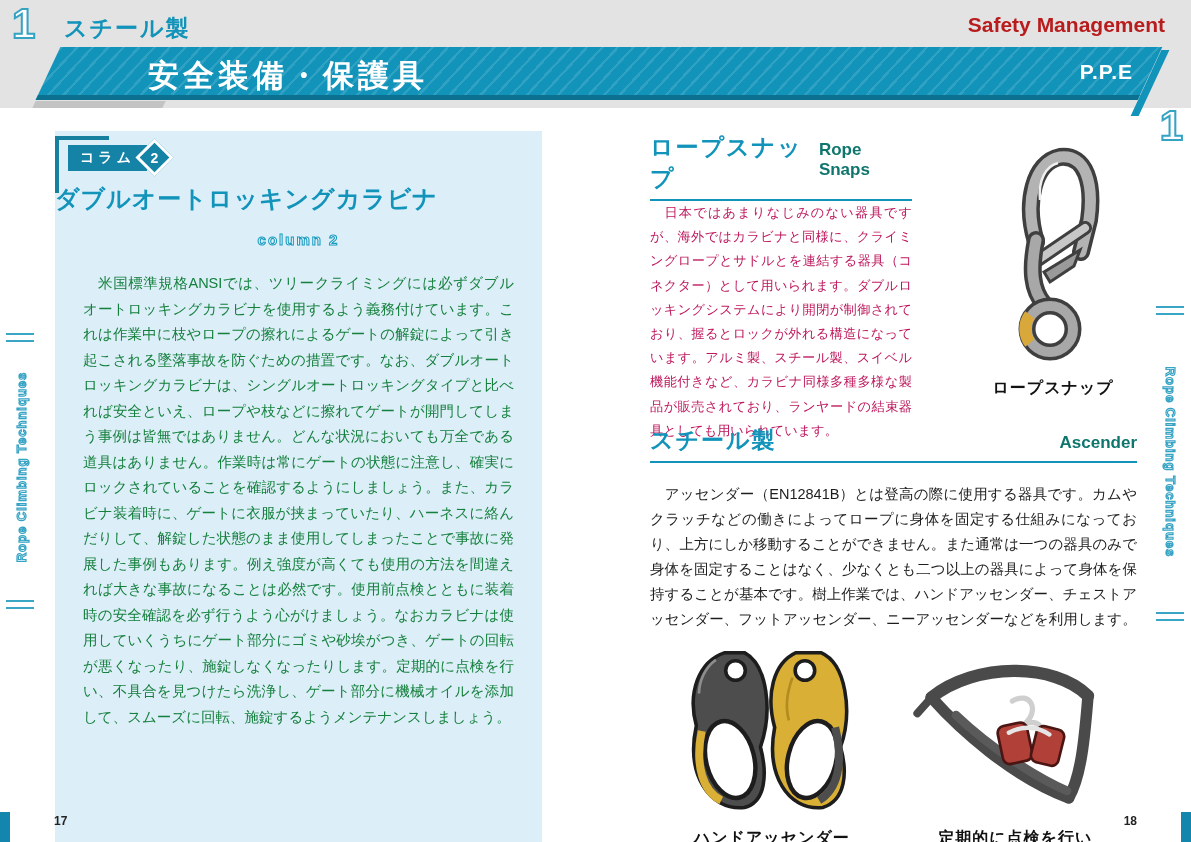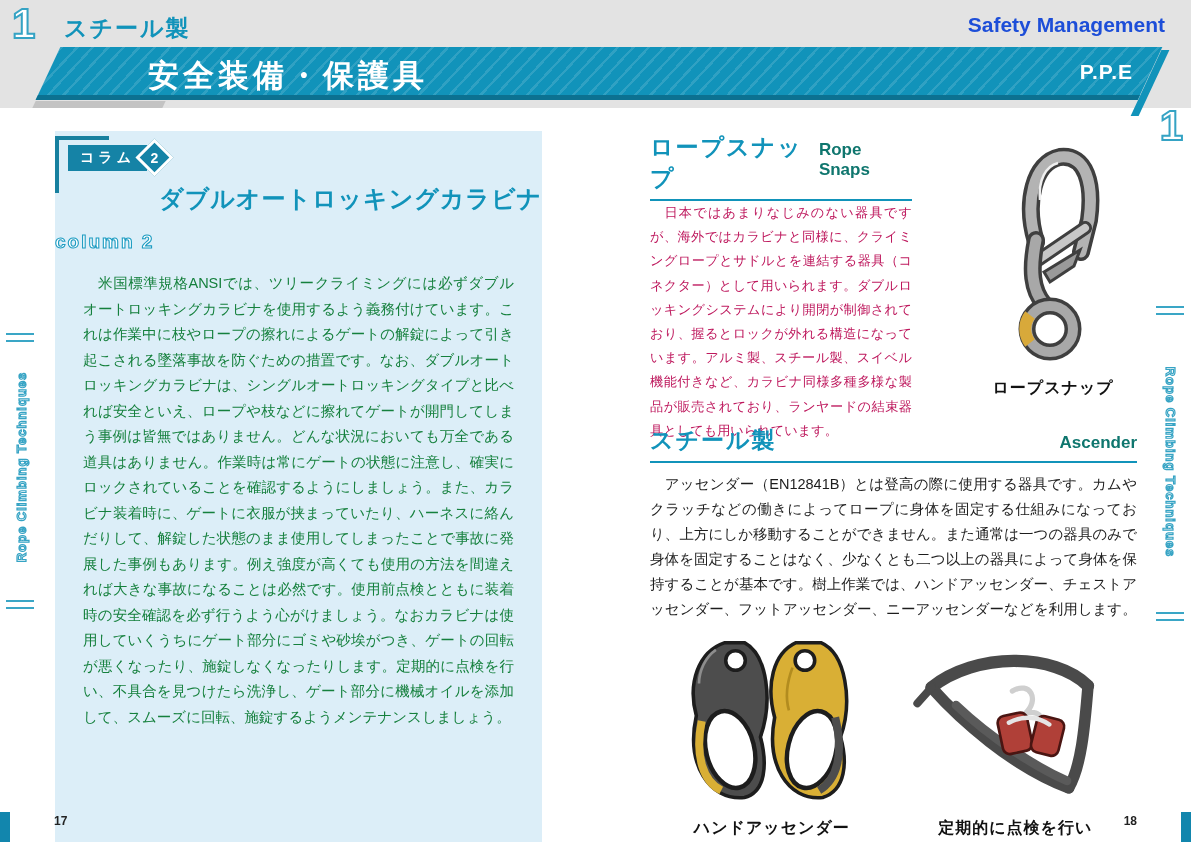--- a/index.html
+++ b/index.html
@@ -12,58 +12,58 @@
   .gray-band { left:0; top:0; width:1191px; height:108px; background:#e3e3e3; }
   .banner-shape { left:48px; top:47px; width:1102px; height:53px; background:#1193ba;
     background-image:repeating-linear-gradient(115deg, rgba(255,255,255,0.13) 0 3px, transparent 3px 14px);
     transform:skewX(-25deg); border-bottom:5px solid #0c7191; }
   .banner-echo { left:1146px; top:50px; width:8px; height:66px; background:#1193ba; transform:skewX(-25deg); }
   .banner-gray-shadow { left:34px; top:101px; width:130px; height:7px; background:#c3c3c3; transform:skewX(-25deg); }
   .num-outline { color:#ffffff; -webkit-text-stroke:2px #35a3c4; font-weight:bold; }
   .num1-left { left:12px; top:0px; font-size:42px; }
   .num1-right { right:8px; top:102px; font-size:42px; }
   .chapter-jp { left:64px; top:13px; font-size:23px; font-weight:bold; color:#1193ba; letter-spacing:2px; }
-  .safety-en { right:26px; top:13px; font-size:21px; font-weight:bold; color:#1d4ed8; }
+  .safety-en { right:26px; top:13px; font-size:21px; font-weight:bold; color:#b91c1c; }
   .banner-title { left:148px; top:55px; font-size:31px; font-weight:bold; color:#ffffff; letter-spacing:4px; }
   .banner-ppe { right:58px; top:60px; font-size:21px; font-weight:bold; color:#ffffff; letter-spacing:1px; }
 
   
   .dbl-line { width:28px; height:9px; border-top:2px solid #3aa6c6; border-bottom:2px solid #3aa6c6; }
   .side-text { white-space:nowrap; font-size:13px; font-weight:bold; letter-spacing:1px;
     color:#ffffff; -webkit-text-stroke:1.2px #35a3c4; }
   .side-left-text  { left:21px;  top:467px; transform:translate(-50%,-50%) rotate(-90deg); }
   .side-right-text { left:1170px; top:462px; transform:translate(-50%,-50%) rotate(90deg); }
 
   
   .column-box { left:55px; top:131px; width:487px; height:812px; background:#dceef8; }
   .bracket-tl { left:0; top:5px; width:54px; height:57px; border-left:4px solid #17809f; border-top:4px solid #17809f; }
   .bracket-br { right:4px; bottom:0; width:54px; height:57px; border-right:4px solid #17809f; border-bottom:4px solid #17809f; }
   .badge { left:13px; top:13px; display:flex; align-items:center; }
   .badge-rect { background:#1583a6; color:#fff; font-weight:bold; font-size:14px; letter-spacing:4px; padding:4px 12px 4px 12px; }
   .badge-diamond { width:27px; height:27px; background:#1583a6; border:3px solid #ffffff; transform:rotate(45deg);
     margin-left:-6px; display:flex; align-items:center; justify-content:center; }
   .badge-diamond span { transform:rotate(-45deg); color:#fff; font-weight:bold; font-size:14px; }
-  .col-title { left:0; top:52px; width:100%; text-align:right; font-size:24px; font-weight:bold; color:#1193ba; letter-spacing:1px; }
-  .col-sub { left:0; top:100px; width:100%; font-size:19px; font-weight:bold;
+  .col-title { left:0; top:52px; width:100%; text-align:left; font-size:24px; font-weight:bold; color:#1193ba; letter-spacing:1px; }
+  .col-sub { left:0; top:100px; width:100%; text-align:center; font-size:15px; font-weight:bold;
     color:#ffffff; -webkit-text-stroke:1.1px #1d9cc2; letter-spacing:2px; }
   .col-body { left:28px; top:140px; width:431px; font-size:14.5px; line-height:25.5px; color:#15803d;
     text-align:justify; }
 
   
   .right-page { left:650px; top:132px; width:487px; }
   .sec-head { display:flex; align-items:baseline; justify-content:space-between;
     border-bottom:2px solid #1193ba; padding-bottom:5px; }
   .sec-head-jp { font-size:23px; font-weight:bold; color:#1193ba; letter-spacing:2px; }
   .sec-head-en { font-size:17px; font-weight:bold; color:#0f766e; }
   .snap-col { width:262px; }
   .snap-body { font-size:13.2px; line-height:24.2px; color:#be185d; text-align:justify; }
   .snap-fig { position:absolute; left:318px; top:8px; width:170px; text-align:center; }
   .fig-caption { font-size:16px; font-weight:bold; color:#111; margin-top:4px; letter-spacing:1px; }
   .asc-section { position:absolute; left:0; top:293px; width:487px; }
-  .asc-body { margin-top:9px; font-size:14.5px; line-height:25px; color:#1d1d1d; text-align:justify; }
+  .asc-body { margin-top:19px; font-size:14.5px; line-height:25px; color:#1d1d1d; text-align:justify; }
   .asc-figs { display:flex; margin-top:10px; }
   .asc-fig { width:50%; text-align:center; }
 
   
   .tab-left  { left:0; top:812px; width:10px; height:30px; background:#1286ad; }
   .tab-right { right:0; top:812px; width:10px; height:30px; background:#1286ad; }
   .pg { top:814px; font-size:12px; font-weight:bold; color:#222; }
   .pg-left { left:54px; } .pg-right { right:54px; }
 </style>
 </head>

